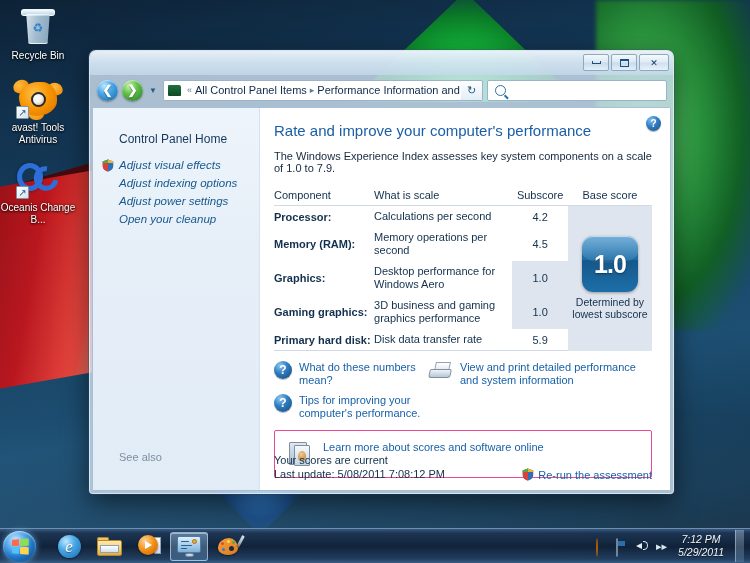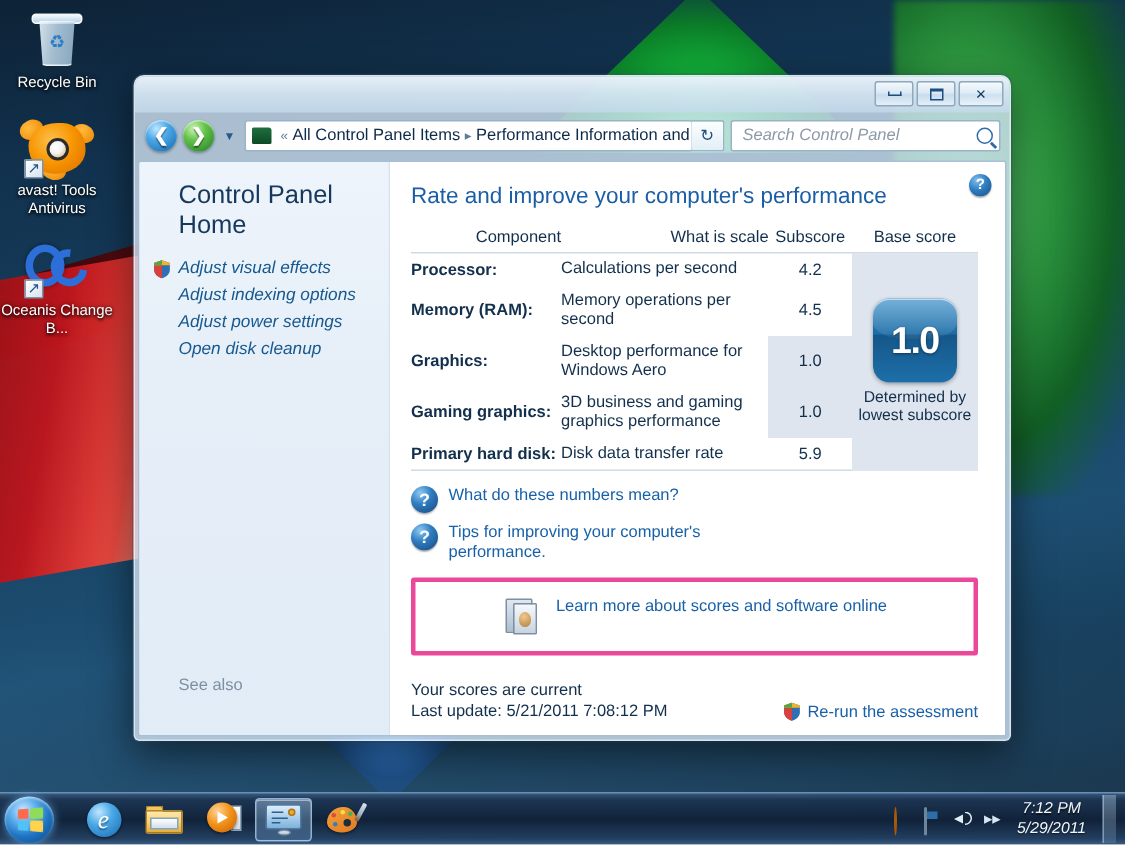--- a/index.html
+++ b/index.html
@@ -270,22 +270,23 @@
   }
   .sidebar {
     width: 167px;
     background: linear-gradient(180deg, #eef4fb 0%, #e6eff8 35%, #e2ecf7 100%);
     border-right: 1px solid #d6e2ee;
     position: relative;
     padding: 10px 0 0 0;
     flex: 0 0 auto;
   }
   .sb-head {
-    font-size: 17px; color: #15385c;
+    font-size: 12px; color: #15385c;
     padding: 2px 8px 10px 26px;
+    margin-top: 12px;
   }
   .sb-item {
     font-size: 11.5px;
     color: #17598f;
     padding: 3px 8px 3px 26px;
     position: relative;
     white-space: nowrap;
     font-style: italic;
   }
   .shield {
@@ -319,21 +320,21 @@
   }
   h1.pagetitle {
     font-size: 15px; font-weight: normal;
     color: #1b5ea6; margin: 2px 0 11px 0;
   }
   .subtext { font-size: 11px; color: #16293d; margin-bottom: 13px; }
 
   
   table.scores { width: 100%; border-collapse: collapse; font-size: 11px; }
   table.scores th {
-    text-align: right; font-weight: normal;
+    text-align: left; font-weight: normal;
     color: #12304d; font-size: 11px;
     padding: 2px 0 4px 0;
     border-bottom: 1px solid #cfdae6;
   }
   table.scores th.c-sub, table.scores th.c-base { text-align: center; }
   table.scores td { padding: 4px 0; color: #12304d; vertical-align: middle; }
   td.c-comp { font-weight: bold; width: 112px; }
   td.c-what { width: 160px; line-height: 13px; }
   td.c-sub { text-align: center; width: 58px; }
   td.c-sub.lowest { background: #dfe5ee; }
@@ -398,25 +399,25 @@
   .pr-paper {
     position: absolute; left: 6px; top: 0;
     width: 15px; height: 9px;
     background: linear-gradient(180deg,#ffffff,#e2e9f0);
     border: 1px solid #93a3b3;
     transform: skewX(-12deg);
   }
 
   .boxlink {
     margin-top: 10px;
-    border: 3px solid #ec4899;
+    border: 1px solid #ec4899;
     background: #fff;
     border-radius: 2px;
     padding: 10px 12px;
-    display: flex; align-items: flex-start; gap: 10px; justify-content: center;
+    display: flex; align-items: flex-start; gap: 10px;
   }
   .bookicon { width: 26px; height: 26px; position: relative; flex: 0 0 auto; }
   .bk-back {
     position: absolute; left: 2px; top: 1px;
     width: 18px; height: 23px;
     background: linear-gradient(180deg,#dfe8f1,#adbecf);
     border: 1px solid #7d8fa0; border-radius: 1px;
   }
   .bk-front {
     position: absolute; left: 7px; top: 4px;
@@ -700,52 +701,52 @@
         <span class="bc-chev">«</span>
         <span class="bc-seg">All Control Panel Items</span>
         <span class="bc-chev">▸</span>
         <span class="bc-seg">Performance Information and Tools</span>
         <span class="bc-spacer"></span>
 
       </div>
       <div class="refreshbtn">↻</div>
 
       <div class="searchbox">
-        <span class="ph">Search Control Panel</span>
         <span class="search-mag"></span>
       </div>
     </div>
 
     <div class="winbody">
 
       <div class="sidebar">
         <div class="sb-head">Control Panel Home</div>
 
         <div class="sb-item">
           <svg class="shield" viewBox="0 0 16 17">
             <path d="M8 0.6 L15 3 v6 c0 4-3.4 6.6-7 7.4 C4.4 15.6 1 13 1 9 V3 Z" fill="#2f6fb5"></path>
             <path d="M8 0.6 L8 16.4 C4.4 15.6 1 13 1 9 V3 Z" fill="#d9413a"></path>
             <path d="M1 3 L8 0.6 L15 3 v2 H1 Z" fill="#f0b32c"></path>
             <path d="M1 3 L8 0.6 V5 H1 Z" fill="#4fa94a"></path>
           </svg>
           <span>Adjust visual effects</span>
         </div>
         <div class="sb-item">Adjust indexing options</div>
         <div class="sb-item">Adjust power settings</div>
-        <div class="sb-item">Open disk cleanup</div>
+        <div class="sb-item">Open your cleanup</div>
 
         <div class="sb-seealso">
           <div class="sb-seealso-title">See also</div>
         </div>
       </div>
 
       <div class="content">
         <div class="help-circ">?</div>
 
         <h1 class="pagetitle">Rate and improve your computer's performance</h1>
+        <div class="subtext">The Windows Experience Index assesses key system components on a scale of 1.0 to 7.9.</div>
 
         <table class="scores">
           <thead>
             <tr>
               <th>Component</th>
               <th>What is scale</th>
               <th class="c-sub">Subscore</th>
               <th class="c-base">Base score</th>
             </tr>
           </thead>
@@ -788,35 +789,44 @@
           <div class="linkcol left">
             <div class="linkitem">
               <span class="qicon">?</span>
               <span class="lnk">What do these numbers mean?</span>
             </div>
             <div class="linkitem">
               <span class="qicon">?</span>
               <span class="lnk">Tips for improving your computer's performance.</span>
             </div>
           </div>
+          <div class="linkcol">
+            <div class="linkitem">
+              <span class="printer">
+                <span class="pr-paper"></span>
+                  <span class="pr-body"></span>
+              </span>
+              <span class="lnk">View and print detailed performance and system information</span>
+            </div>
+          </div>
         </div>
 
         <div class="boxlink">
           <span class="bookicon">
             <span class="bk-back"></span>
               <span class="bk-front"></span>
               <span class="bk-dot"></span>
           </span>
           <span class="lnk">Learn more about scores and software online</span>
         </div>
 
         <div class="footer">
           <div class="lines">
             <div>Your scores are current</div>
-            <div>Last update: 5/21/2011 7:08:12 PM</div>
+            <div>Last update: 5/08/2011 7:08:12 PM</div>
           </div>
           <div class="rerun">
             <svg class="shield" viewBox="0 0 16 17" style="position:static;">
               <path d="M8 0.6 L15 3 v6 c0 4-3.4 6.6-7 7.4 C4.4 15.6 1 13 1 9 V3 Z" fill="#2f6fb5"></path>
               <path d="M8 0.6 L8 16.4 C4.4 15.6 1 13 1 9 V3 Z" fill="#d9413a"></path>
               <path d="M1 3 L8 0.6 L15 3 v2 H1 Z" fill="#f0b32c"></path>
               <path d="M1 3 L8 0.6 V5 H1 Z" fill="#4fa94a"></path>
             </svg>
             <span class="rerun-label">Re-run the assessment</span>
           </div>

